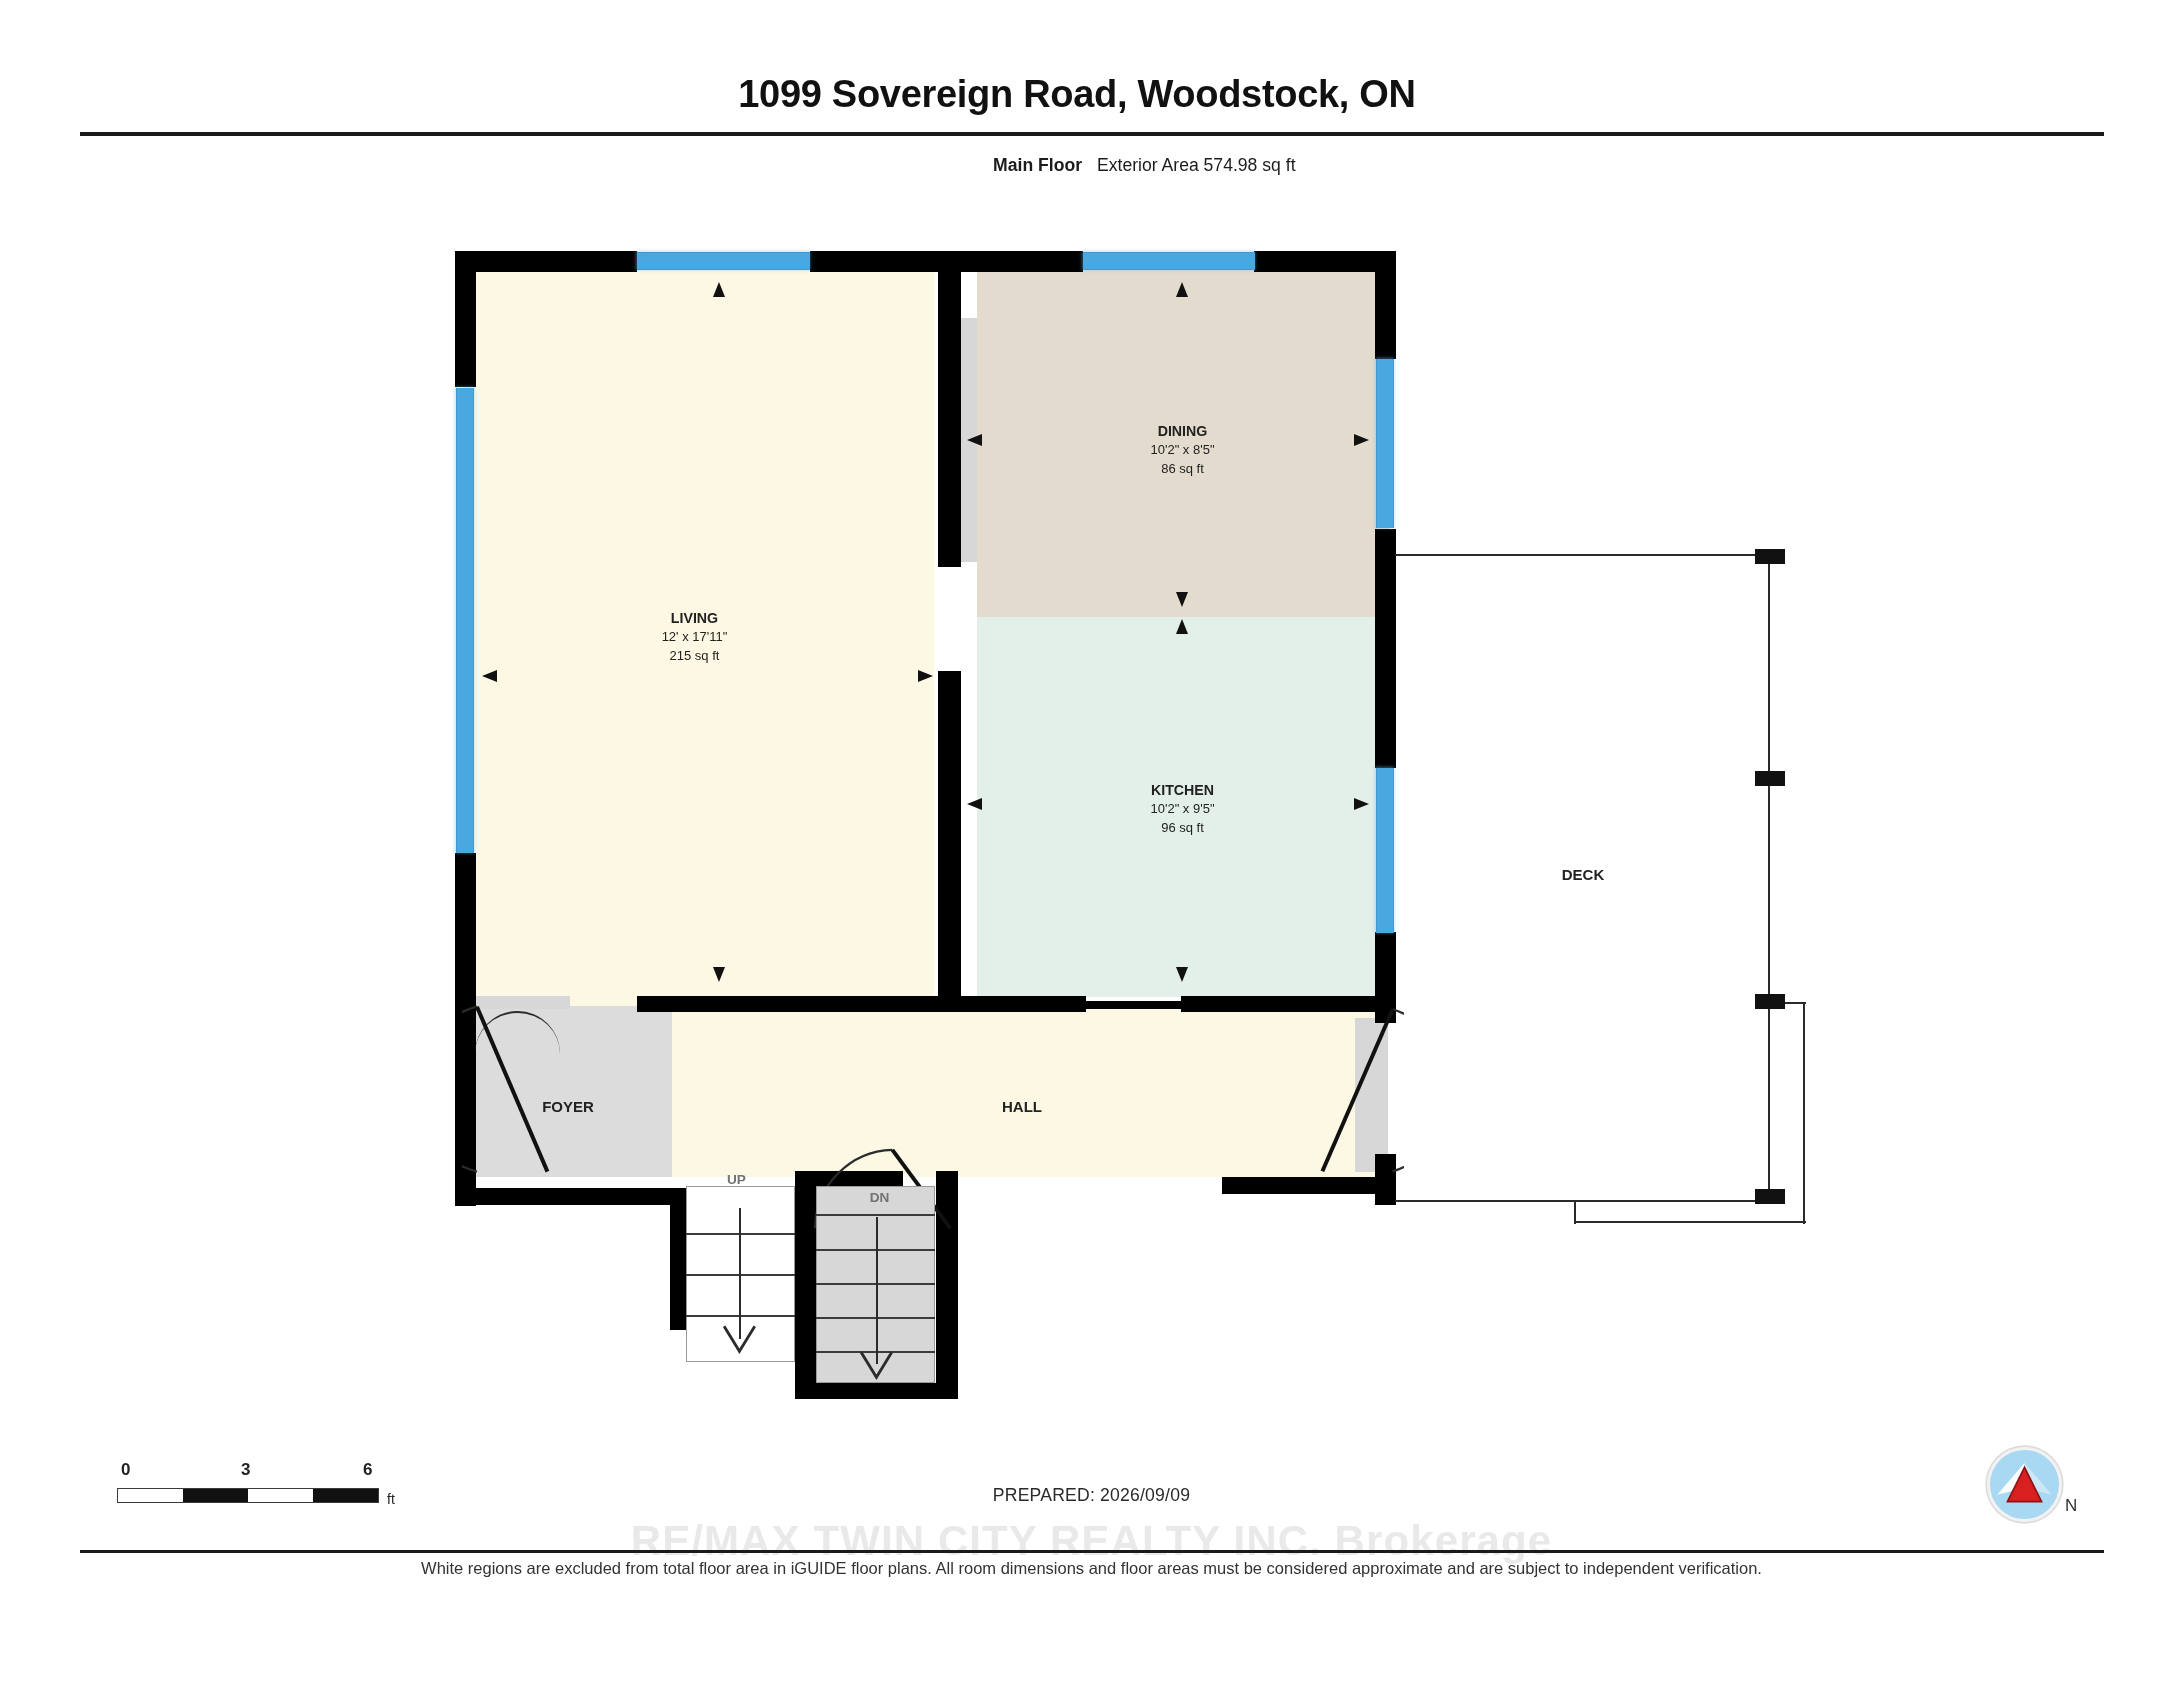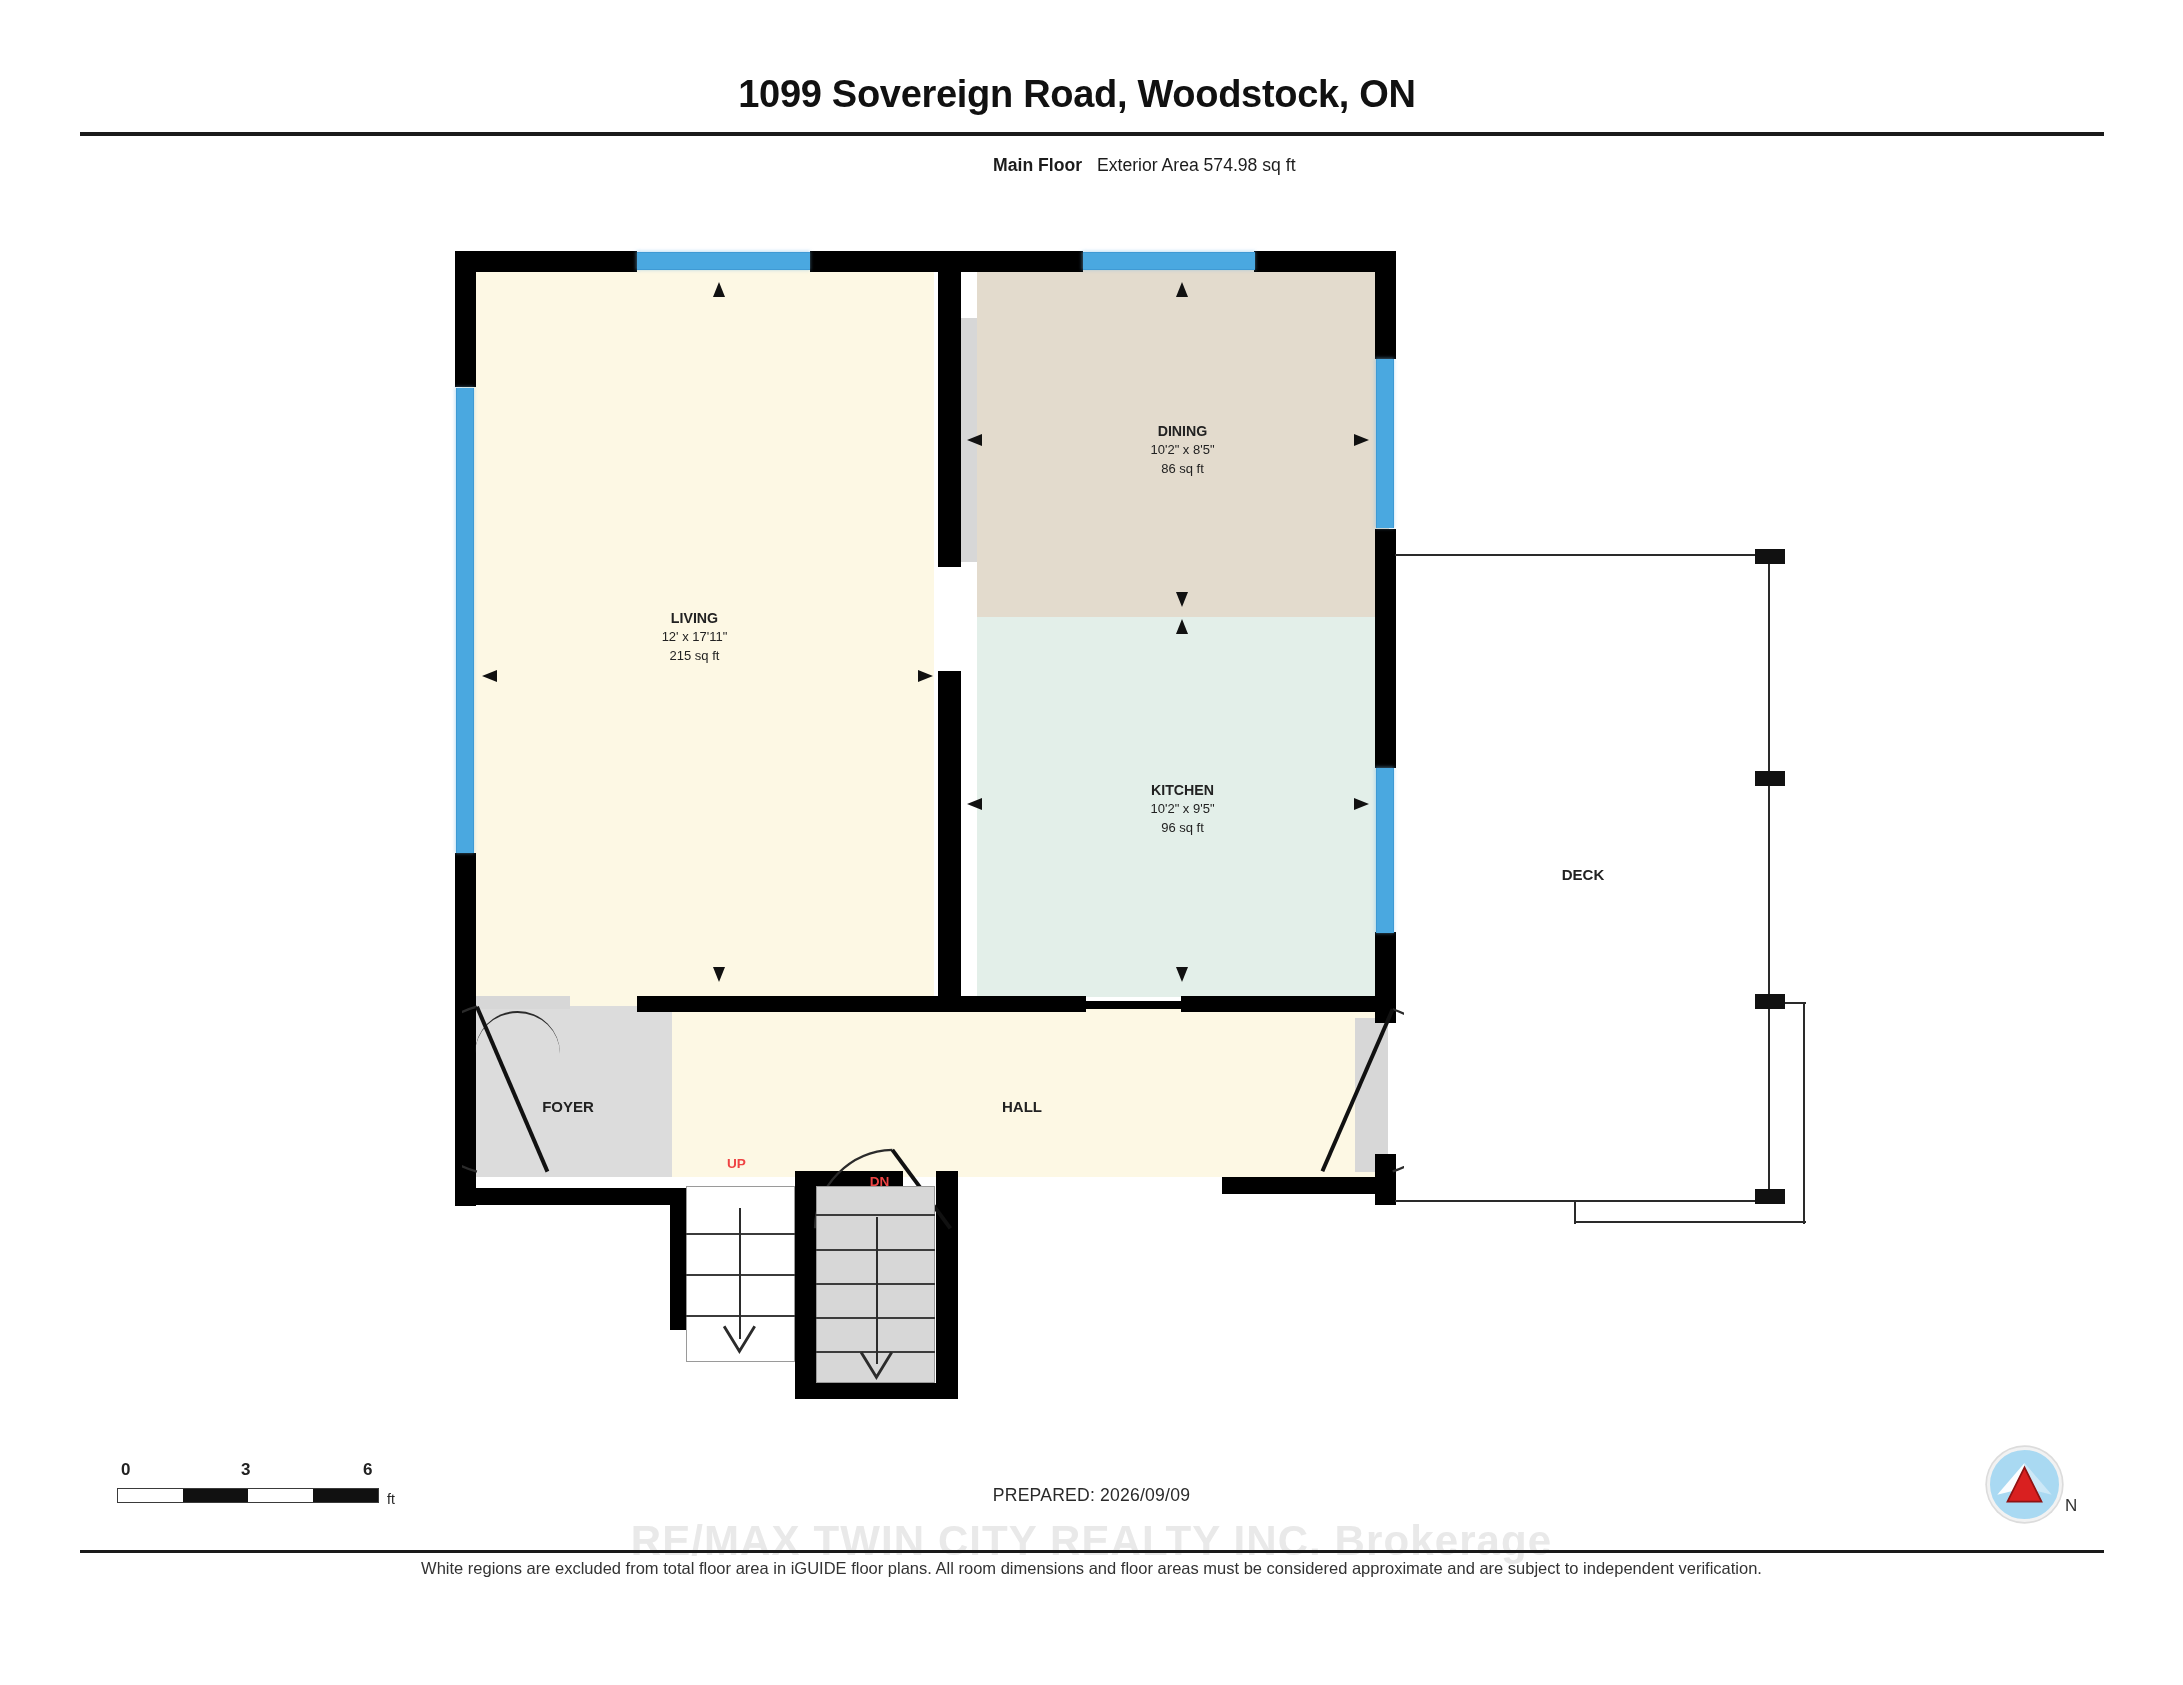--- a/index.html
+++ b/index.html
@@ -61,21 +61,21 @@
     text-align:center;
     color:#222;
     font-size:14.2px;
     font-weight:bold;
     line-height:1.42;
     white-space:nowrap;
   }
   .label .dim  { font-weight:normal; font-size:13px; display:block; }
   .label .sqft { font-weight:normal; font-size:13px; display:block; }
   .label.plain { font-weight:bold; font-size:15px; }
-  .label.small { font-weight:bold; font-size:13.6px; color:#ef4444; }
+  .label.small { font-weight:bold; font-size:13.6px; color:#737373;margin-top:16px; }
 
   
   .arrow { position:absolute; width:0; height:0; }
   .arrow.up    { border-left:6.3px solid transparent; border-right:6.3px solid transparent; border-bottom:15px solid #111; }
   .arrow.down  { border-left:6.3px solid transparent; border-right:6.3px solid transparent; border-top:15px solid #111; }
   .arrow.left  { border-top:6.3px solid transparent; border-bottom:6.3px solid transparent; border-right:15px solid #111; }
   .arrow.right { border-top:6.3px solid transparent; border-bottom:6.3px solid transparent; border-left:15px solid #111; }
 
   
   .deck-line { position:absolute; background:#2a2a2a; }

